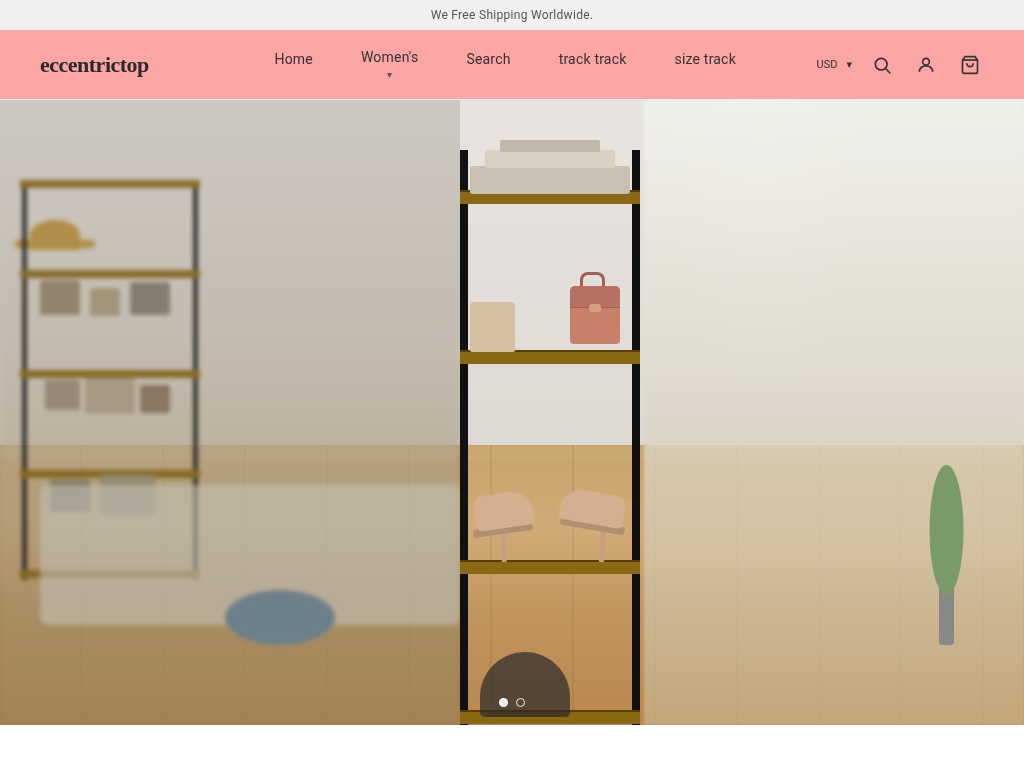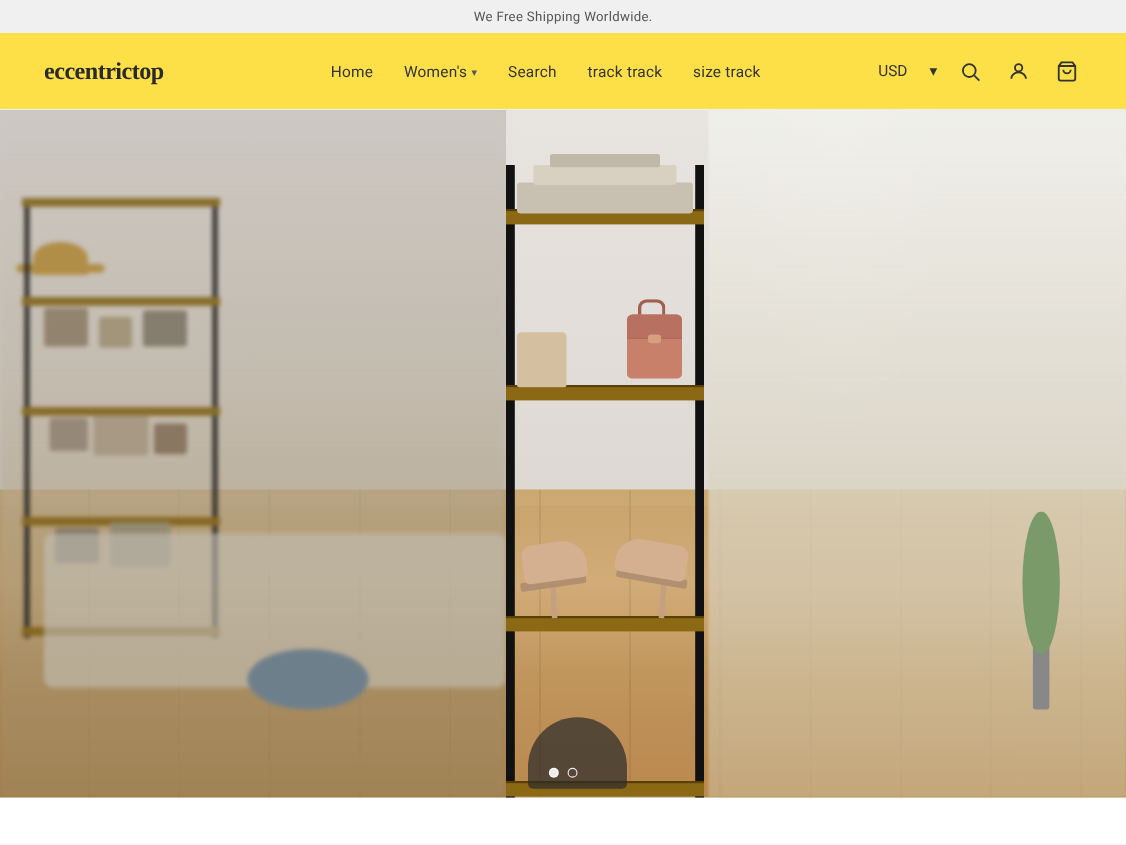--- a/index.html
+++ b/index.html
@@ -26,55 +26,56 @@
       letter-spacing: 0.3px;
     }
 
     
     .header {
       display: flex;
       align-items: center;
       justify-content: space-between;
       padding: 0 40px;
       height: 70px;
-      background: #fde047;
+      background: #fca5a5;
       border-bottom: 1px solid #eee;
       position: relative;
       z-index: 10;
     }
 
     .logo {
       font-size: 22px;
       font-weight: 600;
       color: #2a2a2a;
       font-family: Georgia, serif;
       letter-spacing: -0.5px;
       cursor: pointer;
     }
 
     .nav-links {
       display: flex;
-      align-items: flex-end;
-      gap: 28px;
+      align-items: flex-start;
+      gap: 48px;
       list-style: none;
       padding-left: 45px;
     }
 
     .nav-links li a {
       text-decoration: none;
       color: #333;
       font-size: 14px;
       font-weight: 400;
       letter-spacing: 0.2px;
     }
 
     .womens-link {
       display: flex;
       align-items: center;
       gap: 4px;
+      flex-direction: column;
     }
 
     .dropdown-arrow {
       font-size: 10px;
       color: #555;
     }
 
     .nav-right {
       display: flex;
       align-items: center;
@@ -93,22 +94,22 @@
     }
 
     .nav-icon-btn svg {
       width: 20px;
       height: 20px;
     }
 
     .currency-selector {
       display: flex;
       align-items: center;
-      gap: 20px;
-      font-size: 14px;
+      gap: 9px;
+      font-size: 11px;
       color: #333;
       cursor: pointer;
       background: none;
       border: none;
       font-family: inherit;
     }
 
     
     .hero {
       position: relative;

